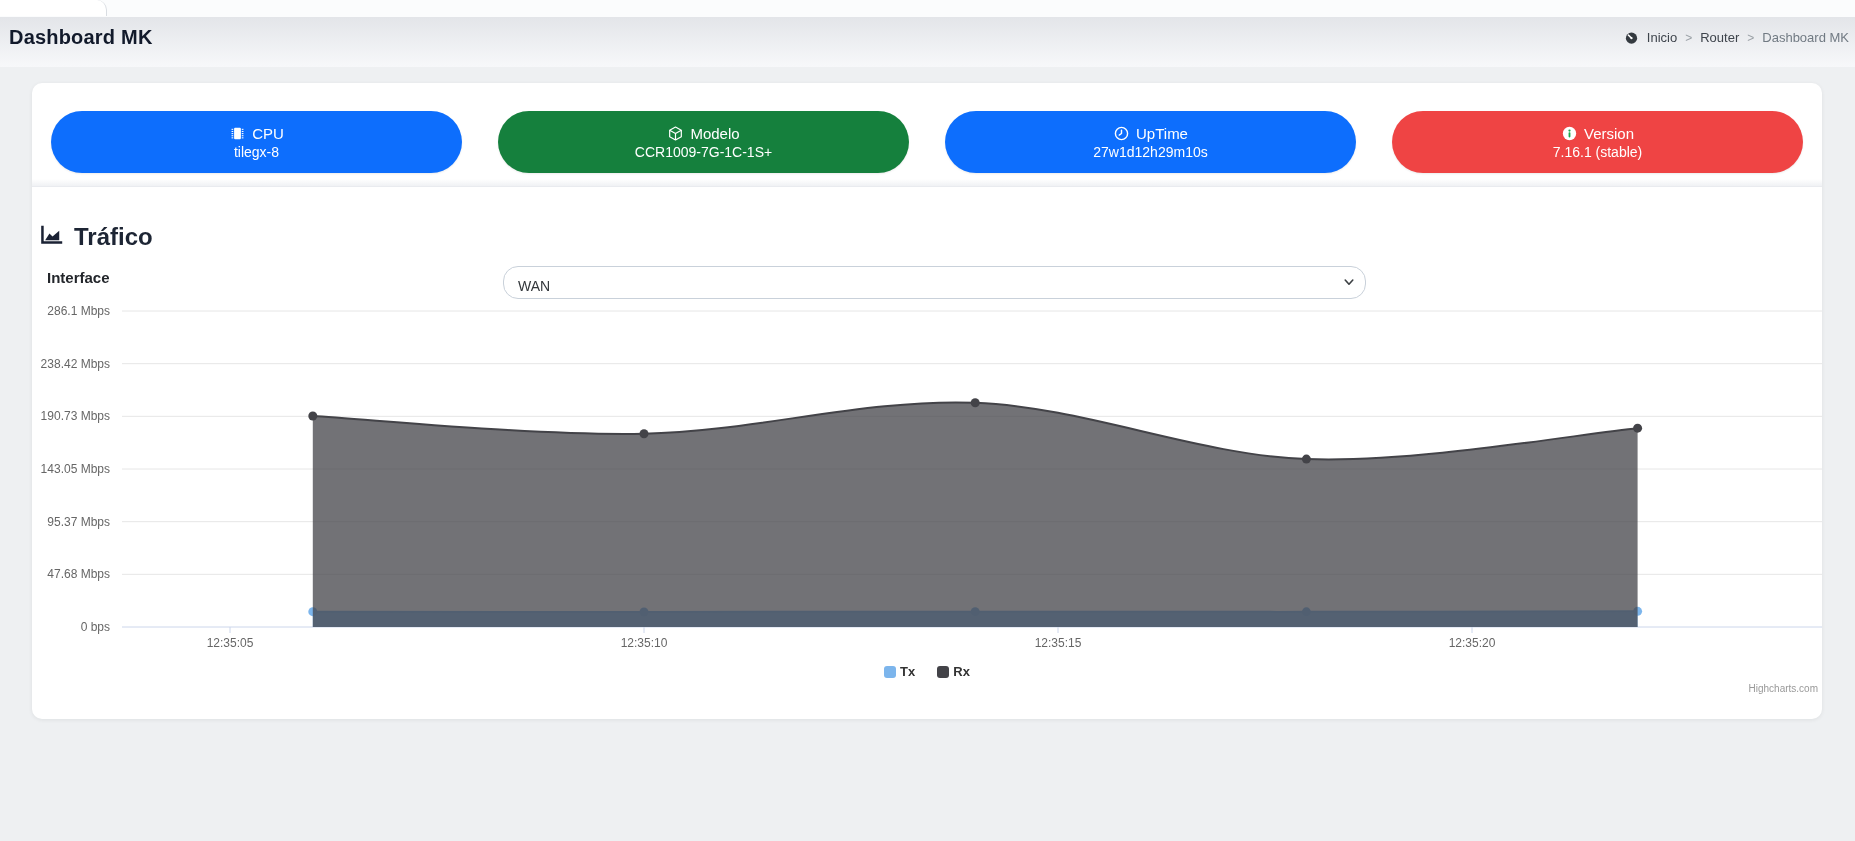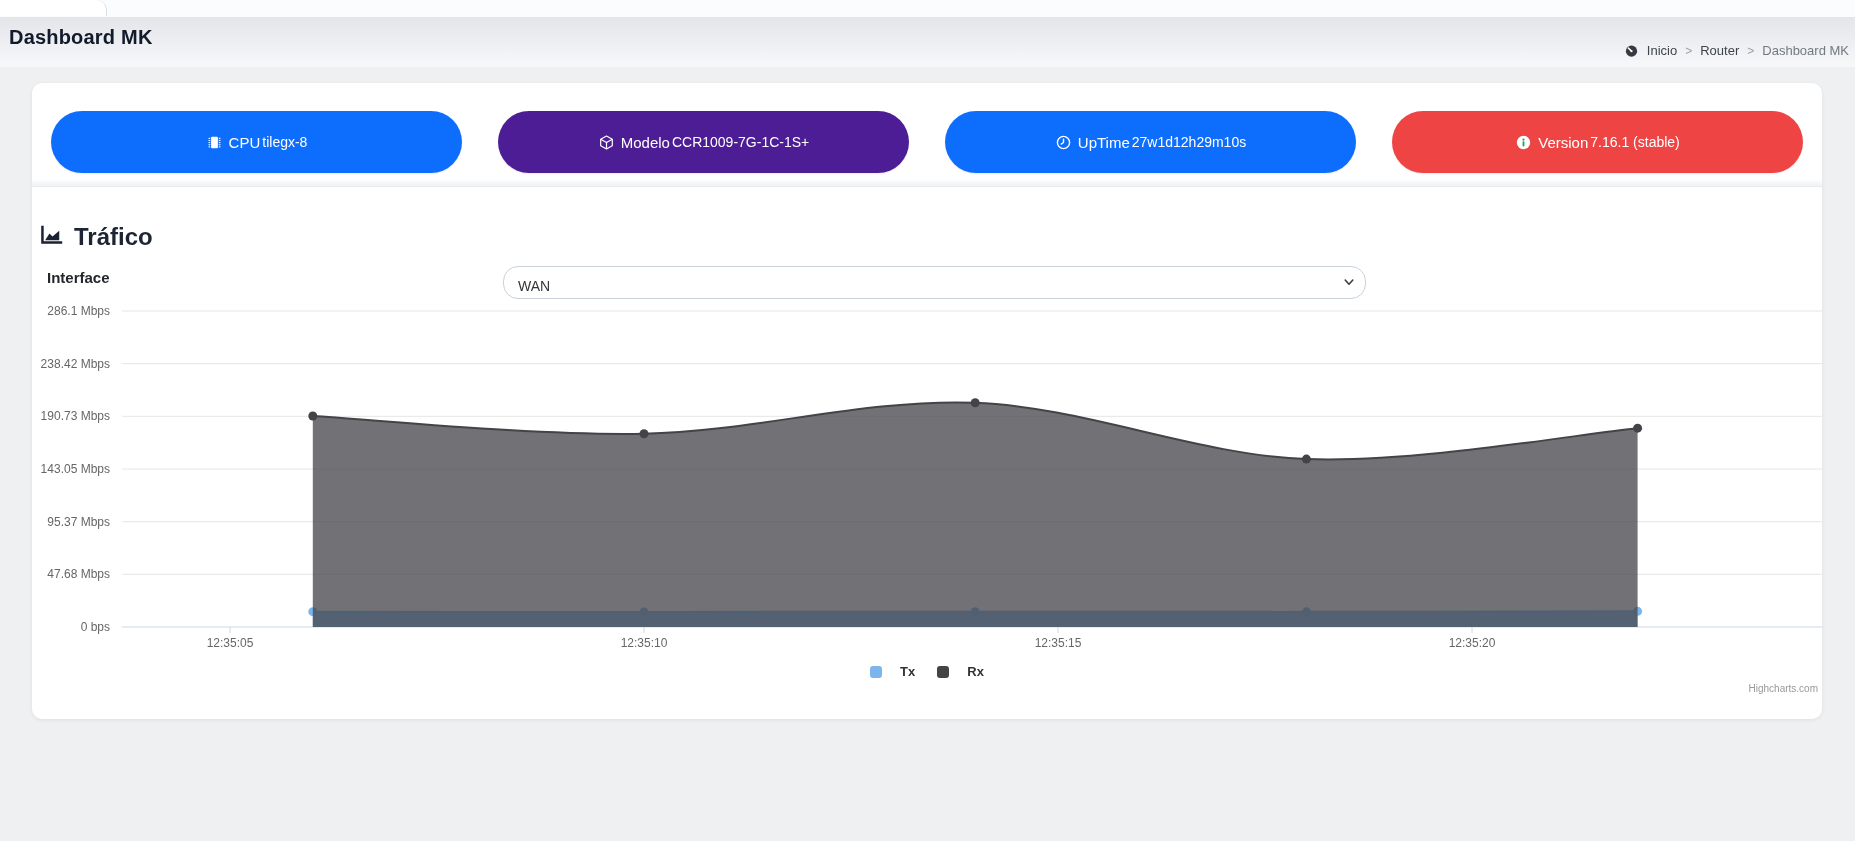--- a/index.html
+++ b/index.html
@@ -7,49 +7,49 @@
     position:relative; width:1855px; height:841px; overflow:hidden;
     background:#eef0f2; font-family:"Liberation Sans", sans-serif;
     -webkit-font-smoothing:antialiased;
   }
   
   .top-strip{position:absolute;top:0;left:0;right:0;height:17px;background:#fbfcfd;border-bottom:1px solid #e3e6ea;}
   .top-tab{position:absolute;top:0;left:0;width:106px;height:16px;background:#ffffff;border-right:1px solid #d9dde2;border-top-right-radius:10px;}
   
   .page-header{position:absolute;top:17px;left:0;right:0;height:50px;background:linear-gradient(#e3e5e9,#f7f8fa);padding-left:48px;}
   .page-title{position:absolute;left:9px;top:9px;margin:0;font-size:20px;font-weight:700;color:#121a2b;letter-spacing:.2px;}
-  .breadcrumb{position:absolute;right:6px;top:26px;display:flex;align-items:center;gap:8px;font-size:13px;color:#3e444c;white-space:nowrap;}
+  .breadcrumb{position:absolute;right:6px;top:13px;display:flex;align-items:center;gap:8px;font-size:13px;color:#3e444c;white-space:nowrap;}
   .breadcrumb .crumb{color:#3e444c;cursor:pointer;}
   .breadcrumb .crumb.current{color:#717a83;cursor:default;}
   .breadcrumb .sep{color:#9aa0a6;font-size:12px;}
   .bc-icon{display:inline-flex;align-items:center;}
   
   .card{position:absolute;left:32px;top:83px;width:1790px;height:636px;background:#ffffff;border-radius:10px;box-shadow:0 1px 4px rgba(20,25,35,.07);}
   
   .pills{position:absolute;left:19px;right:19px;top:28px;height:62px;display:flex;gap:36px;}
-  .pill{flex:1;border-radius:999px;color:#fff;display:flex;flex-direction:row;align-items:center;justify-content:center;gap:2px;border:none;cursor:pointer;box-shadow:0 1px 2px rgba(0,0,0,.08);}
+  .pill{flex:1;border-radius:999px;color:#fff;display:flex;flex-direction:column;align-items:center;justify-content:center;gap:2px;border:none;cursor:pointer;box-shadow:0 1px 2px rgba(0,0,0,.08);}
   .pill-top{display:flex;align-items:center;gap:6px;font-size:15px;font-weight:500;line-height:17px;}
   .pill-top .pill-icon{display:inline-flex;align-items:center;}
   .pill-val{font-size:14px;font-weight:400;line-height:16px;}
   .pills-divider{position:absolute;left:0;right:0;top:96px;height:7px;background:linear-gradient(rgba(238,240,243,0),rgba(238,240,243,.9));border-bottom:1px solid #e9ebef;}
   
   .section-title{position:absolute;left:6px;top:140px;display:flex;align-items:flex-start;gap:10px;font-size:24px;font-weight:600;color:#1d2534;}
   .iface-label{position:absolute;left:15px;top:186px;font-size:15px;font-weight:700;color:#23262b;}
   .select-wrap{position:absolute;left:471px;top:183px;width:863px;height:33px;}
   .iface-select{
     width:100%;height:100%;appearance:none;-webkit-appearance:none;-moz-appearance:none;
     border:1px solid #c9d1da;border-radius:15px;background:#fff;color:#33373b;
     font-family:"Liberation Sans",sans-serif;font-size:14px;padding:7px 30px 0 14px;outline:none;cursor:pointer;
   }
   .chev{position:absolute;right:10px;top:9px;pointer-events:none;display:inline-flex;}
   
   .chart{position:absolute;left:0;top:212px;width:1790px;height:412px;}
   .chart svg{display:block;}
   .legend{position:absolute;left:0;right:0;top:369px;display:flex;justify-content:center;gap:22px;}
-  .legend-item{display:flex;align-items:center;gap:18px;cursor:pointer;}
+  .legend-item{display:flex;align-items:center;gap:4px;cursor:pointer;}
   .legend-swatch{width:12px;height:12px;border-radius:3px;display:inline-block;}
   .legend-label{font-size:13px;font-weight:700;color:#333333;}
   .credits{position:absolute;right:4px;top:388px;font-size:10px;color:#999999;cursor:pointer;}
 </style>
 </head>
 <body>
 
 <div class="top-strip">
   <div class="top-tab"></div>
 </div>
@@ -88,21 +88,21 @@
               <rect x="3.6" y="14.4" width="2.4" height="1.5" fill="#fff"></rect>
               <rect x="18" y="14.4" width="2.4" height="1.5" fill="#fff"></rect>
               <rect x="3.6" y="17.4" width="2.4" height="1.5" fill="#fff"></rect>
               <rect x="18" y="17.4" width="2.4" height="1.5" fill="#fff"></rect>
             </svg>
           </span>
           <span>CPU</span>
         </div>
         <div class="pill-val">tilegx-8</div>
       </button>
-      <button class="pill" style="background: #4c1d95;">
+      <button class="pill" style="background: #15803d;">
         <div class="pill-top">
           <span class="pill-icon">
             <svg width="17" height="17" viewBox="0 0 24 24" fill="none" stroke="#fff" stroke-width="1.7" stroke-linejoin="round">
               <path d="M12 2.8 L20.2 7.4 V16.6 L12 21.2 L3.8 16.6 V7.4 Z"></path>
               <path d="M3.8 7.4 L12 12 L20.2 7.4"></path>
               <path d="M12 12 V21.2"></path>
             </svg>
           </span>
           <span>Modelo</span>
         </div>

